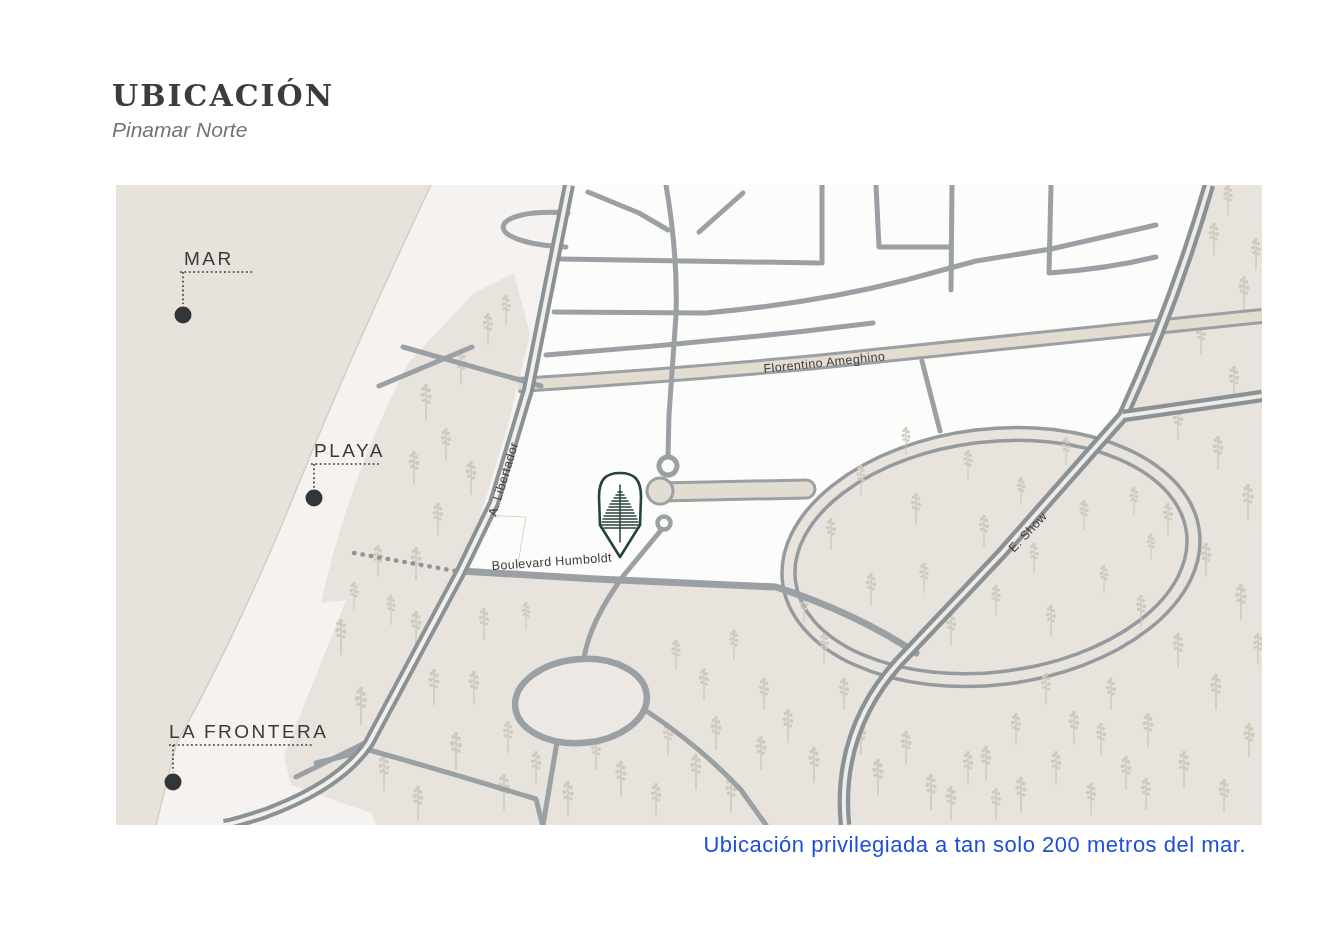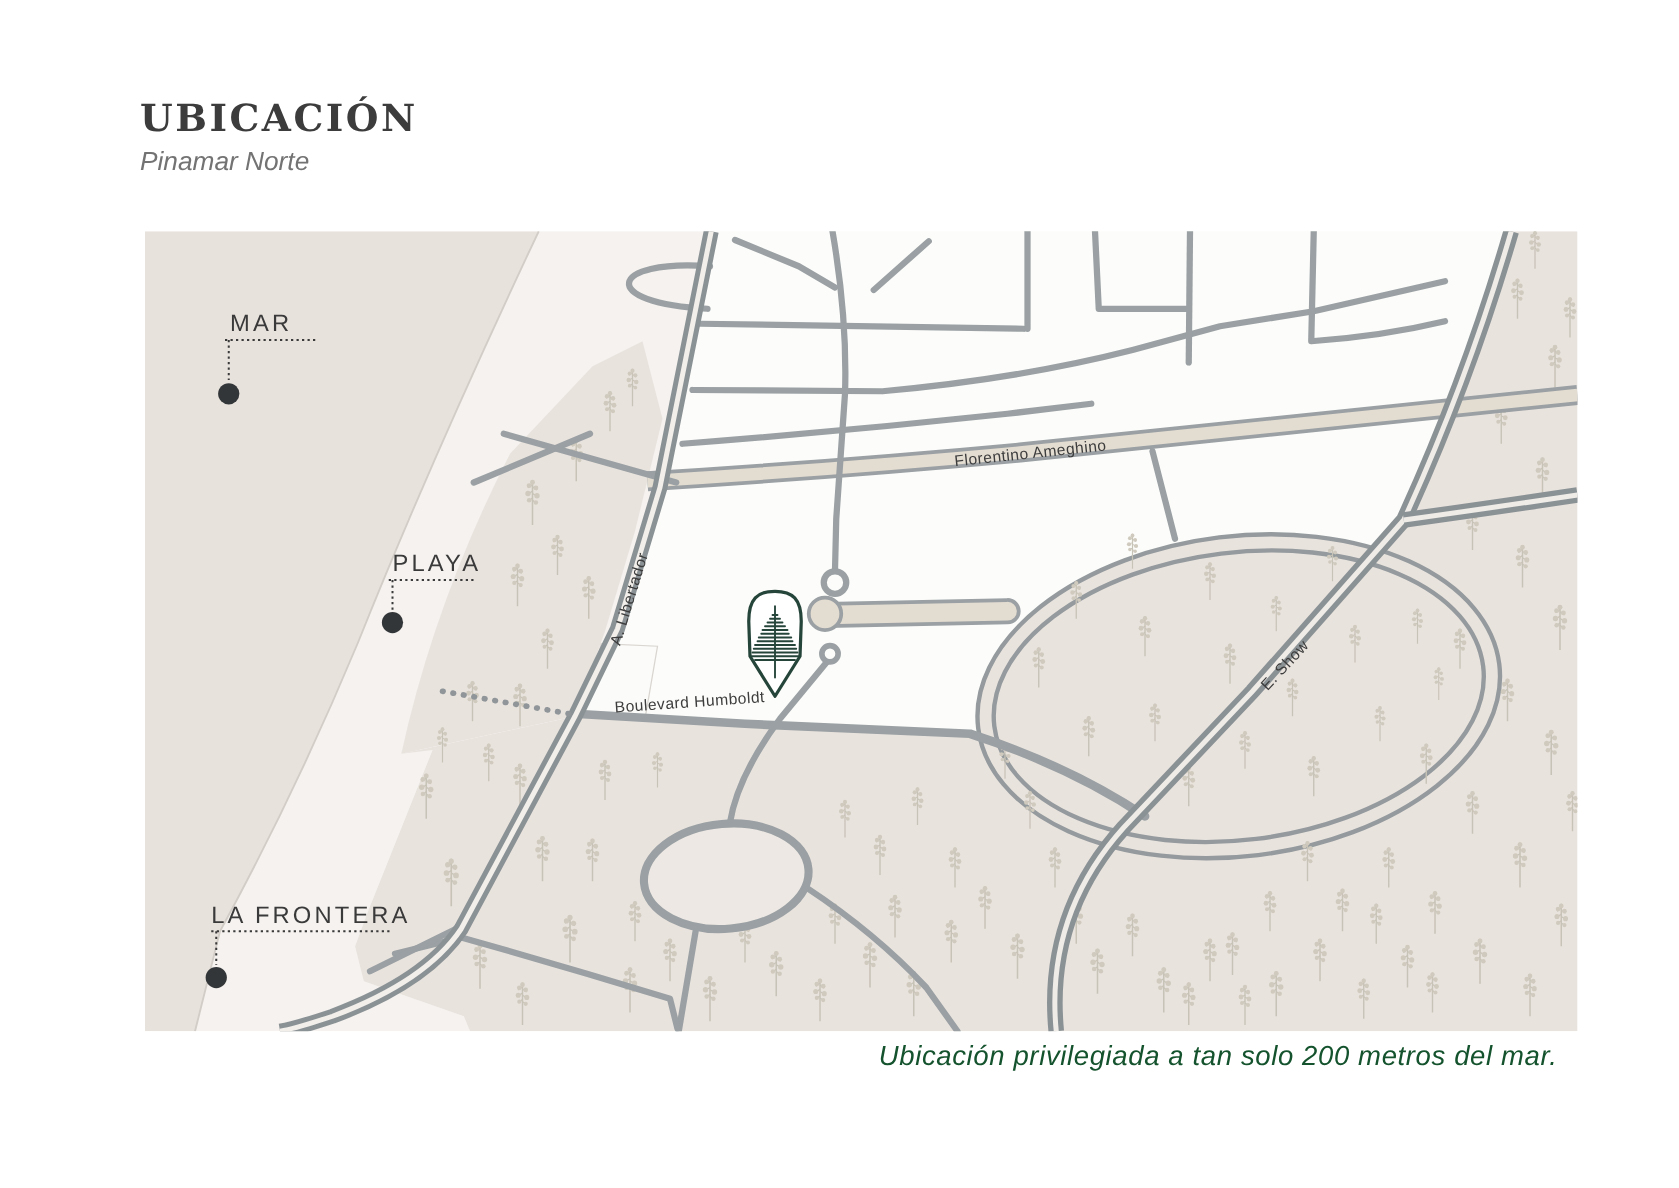--- a/index.html
+++ b/index.html
@@ -3,22 +3,22 @@
 <meta charset="utf-8">
 <style>
   html,body{margin:0;padding:0;background:#ffffff;}
   .page{position:relative;width:1343px;height:950px;background:#ffffff;overflow:hidden;
         font-family:"Liberation Sans",sans-serif;}
   .hdr{position:absolute;left:112px;top:78px;}
   .hdr h1{margin:0;font-family:"DejaVu Serif","Liberation Serif",serif;font-weight:700;
           font-size:30px;letter-spacing:2px;color:#3c3c3c;}
   .hdr .sub{margin-top:6px;font-size:24px;color:#474747;letter-spacing:.3px;}
   .hdr .area{margin-top:5px;font-size:21px;font-style:italic;color:#737373;}
-  .caption{position:absolute;right:97px;top:832px;font-size:22px;font-style:italic;
-           color:#14532d;letter-spacing:.5px;}
+  .caption{position:absolute;right:97px;top:832px;font-size:22px;
+           color:#1d4ed8;letter-spacing:.5px;}
   .mapwrap{position:absolute;left:100px;top:185px;width:1146px;height:640px;margin-left:16px;}
   svg text.big-label{font-family:"Liberation Sans",sans-serif;font-size:19px;
                      letter-spacing:2.5px;fill:#3a3a3a;}
   svg text.street{font-family:"Liberation Sans",sans-serif;font-size:12.5px;
                   letter-spacing:.4px;fill:#3d3d3d;}
 </style>
 </head>
 <body>
 
 <div class="page">

